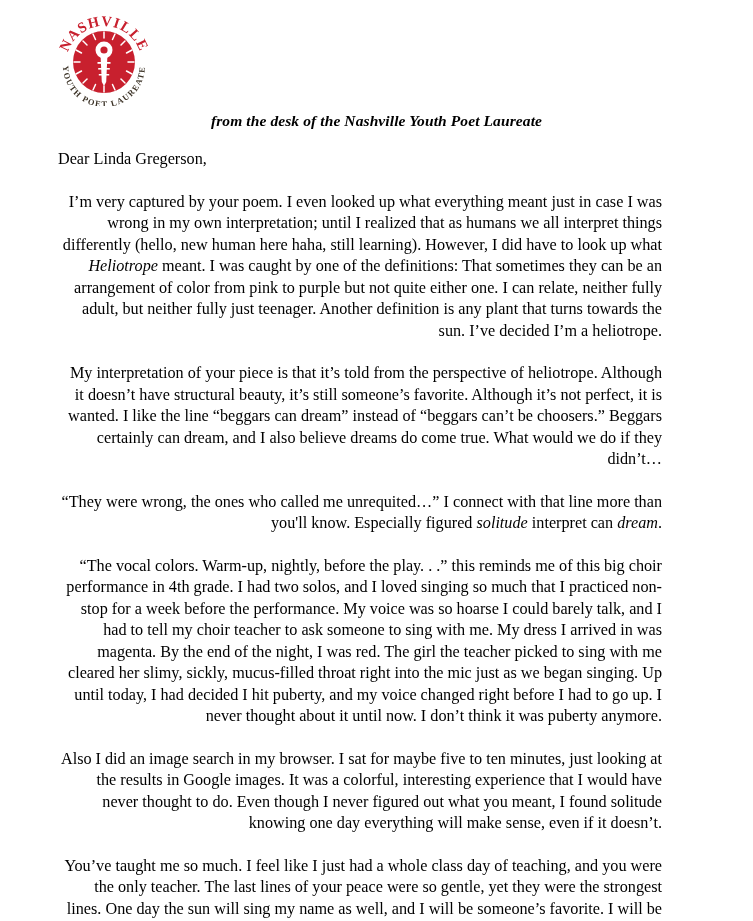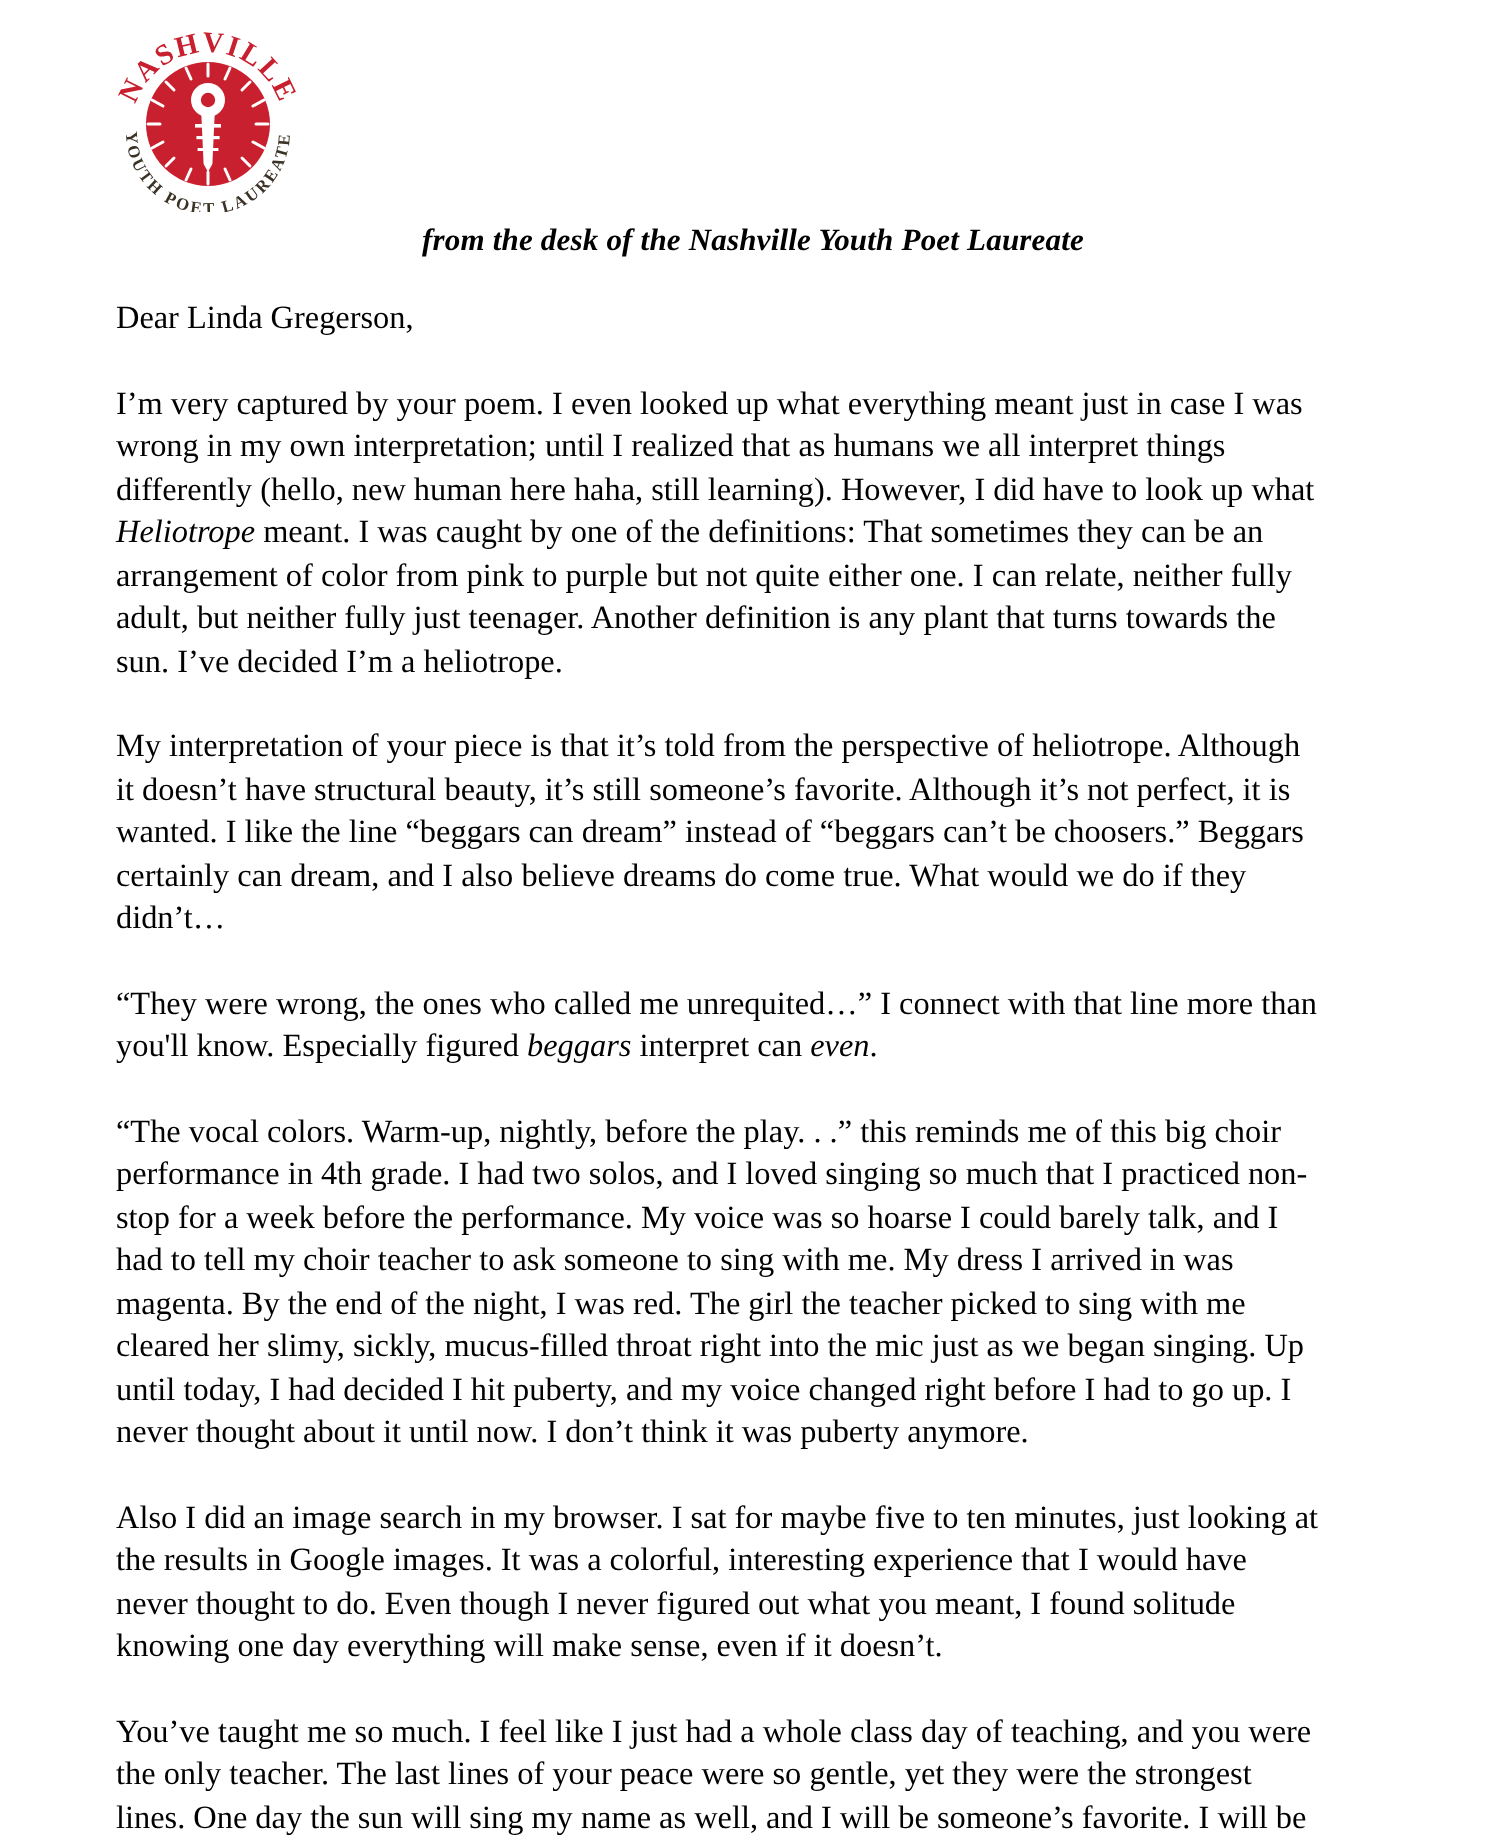--- a/index.html
+++ b/index.html
@@ -46,21 +46,21 @@
     top: 149px;
     width: 604px;
     font-size: 16.2px;
     line-height: 21.5px;
   }
   .salutation {
     margin: 0 0 1px 0;
   }
   .para {
     margin: 21px 0 0 0;
-    text-align: left;
+    text-align: right;
   }
   em { font-style: italic; }
 </style>
 </head>
 <body>
 
 <div class="letterhead">
   <svg class="logo-svg" width="104" height="94" viewBox="0 0 104 94">
     <defs>
       <path id="arcTop" d="M 14,52 A 38,38 0 0 1 90,52"></path>
@@ -108,18 +108,18 @@
 </div>
 
 <div class="desk-line">from the desk of the Nashville Youth Poet Laureate</div>
 
 <div class="letter">
 
   <p class="salutation">Dear Linda Gregerson,</p>
 
   <p class="para"><span> I’m very captured by your poem. I even looked up what everything meant just in case I was wrong in my own interpretation; until I realized that as humans we all interpret things differently (hello, new human here haha, still learning). However, I did have to look up what </span><em>Heliotrope</em><span> meant. I was caught by one of the definitions: That sometimes they can be an arrangement of color from pink to purple but not quite either one. I can relate, neither fully adult, but neither fully just teenager. Another definition is any plant that turns towards the sun. I’ve decided I’m a heliotrope.</span></p>
   <p class="para"><span> My interpretation of your piece is that it’s told from the perspective of heliotrope. Although it doesn’t have structural beauty, it’s still someone’s favorite. Although it’s not perfect, it is wanted. I like the line “beggars can dream” instead of “beggars can’t be choosers.” Beggars certainly can dream, and I also believe dreams do come true. What would we do if they didn’t…</span></p>
-  <p class="para"><span>“They were wrong, the ones who called me unrequited…” I connect with that line more than you'll know. Especially figured </span><em>beggars</em><span> interpret can </span><em>even</em><span>.</span></p>
+  <p class="para"><span>“They were wrong, the ones who called me unrequited…” I connect with that line more than you'll know. Especially figured </span><em>solitude</em><span> interpret can </span><em>dream</em><span>.</span></p>
   <p class="para"><span>“The vocal colors. Warm-up, nightly, before the play. . .” this reminds me of this big choir performance in 4th grade. I had two solos, and I loved singing so much that I practiced non-stop for a week before the performance. My voice was so hoarse I could barely talk, and I had to tell my choir teacher to ask someone to sing with me. My dress I arrived in was magenta. By the end of the night, I was red. The girl the teacher picked to sing with me cleared her slimy, sickly, mucus-filled throat right into the mic just as we began singing. Up until today, I had decided I hit puberty, and my voice changed right before I had to go up. I never thought about it until now. I don’t think it was puberty anymore.</span></p>
   <p class="para"><span>Also I did an image search in my browser. I sat for maybe five to ten minutes, just looking at the results in Google images. It was a colorful, interesting experience that I would have never thought to do. Even though I never figured out what you meant, I found solitude knowing one day everything will make sense, even if it doesn’t.</span></p>
   <p class="para"><span>You’ve taught me so much. I feel like I just had a whole class day of teaching, and you were the only teacher. The last lines of your peace were so gentle, yet they were the strongest lines. One day the sun will sing my name as well, and I will be someone’s favorite. I will be a cushion to the world, delivering things it needs to hear with my voice, my color, and my presence.</span></p>
 
 </div>
 
 </body></html>

